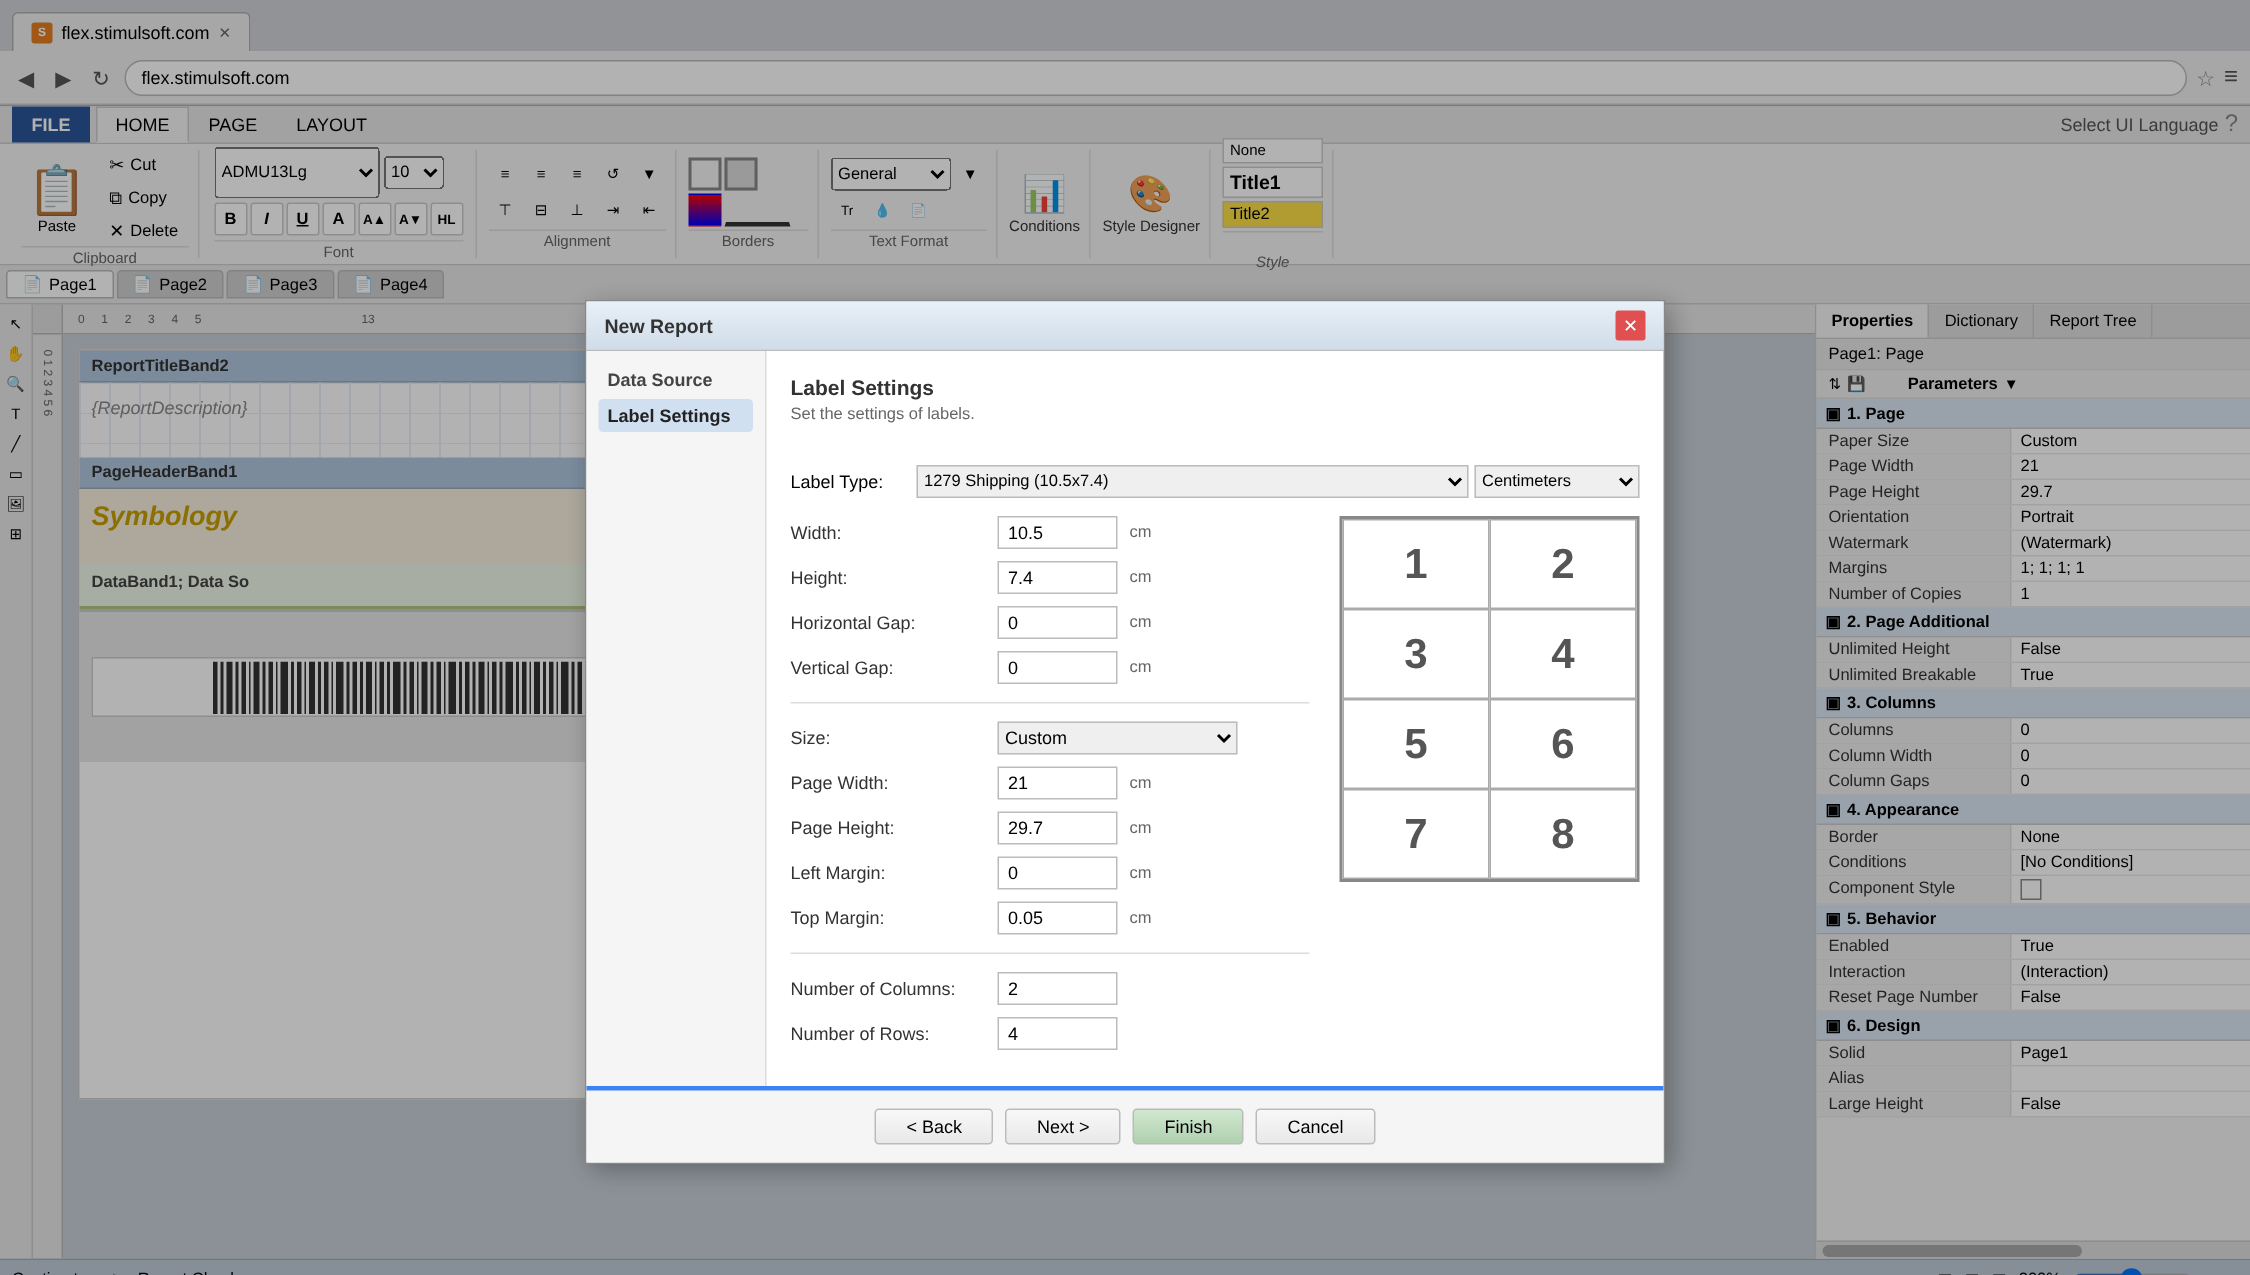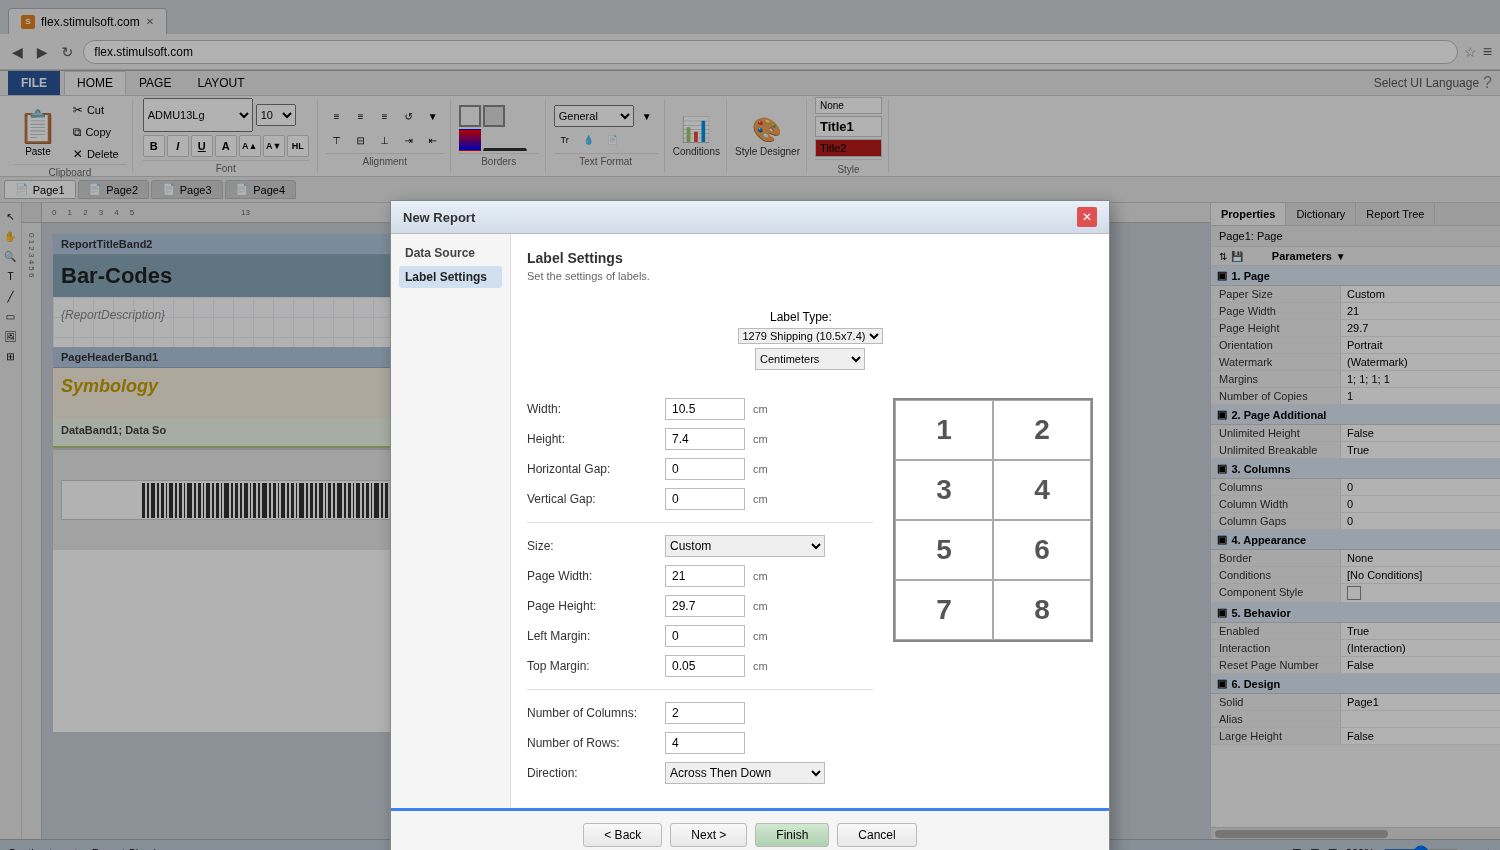--- a/index.html
+++ b/index.html
@@ -86,21 +86,21 @@
     .form-unit { font-size: 11px; color: #666; width: 20px; }
     .form-select { height: 22px; border: 1px solid #bbb; font-size: 12px; width: 160px; }
     .form-select-wide { height: 22px; border: 1px solid #bbb; font-size: 12px; width: 160px; }
     .modal-divider { border: none; border-top: 1px solid #ddd; margin: 12px 0; }
     .label-grid { display: grid; grid-template-columns: 1fr 1fr; border: 2px solid #888; }
     .label-cell { border: 1px solid #aaa; display: flex; align-items: center; justify-content: center; font-size: 28px; font-weight: bold; color: #555; height: 60px; }
     .modal-footer { display: flex; align-items: center; justify-content: center; gap: 8px; padding: 12px; border-top: 3px solid #3b82f6; background: #f5f5f5; }
     .modal-btn { padding: 4px 20px; font-size: 12px; border: 1px solid #bbb; background: linear-gradient(to bottom, #f8f8f8, #e8e8e8); cursor: pointer; border-radius: 3px; }
     .modal-btn.primary { background: linear-gradient(to bottom, #d0e8d0, #b0d0b0); }
 
-    .label-type-row { display: flex; gap: 4px; align-items: center; margin-bottom: 28px; flex-direction: column; }
+    .label-type-row { display: flex; gap: 4px; align-items: center; margin-bottom: 12px; }
     .label-type-select { flex: 1; height: 22px; font-size: 11px; border: 1px solid #bbb; }
     .label-type-unit { width: 110px; height: 22px; font-size: 11px; border: 1px solid #bbb; }
 
     .bottom-bar { background: #c0ccd8; display: flex; align-items: center; padding: 0 8px; height: 26px; border-top: 1px solid #aaa; font-size: 11px; gap: 8px; }
     .bottom-bar-right { margin-left: auto; display: flex; align-items: center; gap: 8px; }
   </style>
 </head>
 <body>
 
 <div class="browser-chrome">
@@ -221,22 +221,22 @@
     </div>
 
     <div style="display:flex;flex-direction:column;border-right:1px solid #ddd;padding:0 6px;justify-content:center;align-items:center;gap:2px;">
       <div style="font-size:24px;cursor:pointer;">🎨</div>
       <div style="font-size:10px;color:#333;text-align:center;">Style Designer</div>
     </div>
 
     <div style="display:flex;flex-direction:column;border-right:1px solid #ddd;padding:0 6px;justify-content:center;gap:2px;min-width:80px;">
       <div style="border:1px solid #ccc;background:white;padding:2px 4px;font-size:10px;">None</div>
       <div style="border:1px solid #ccc;background:white;padding:2px 4px;font-size:13px;font-weight:bold;">Title1</div>
-      <div style="border:1px solid #ccc;background:#b91c1c;padding:2px 4px;font-size:11px;">Title2</div>
-      <div style="font-size:10px;color:#666;border-top:1px solid #ddd;padding-top:4px;text-align:center;">Style</div>
+      <div style="border:1px solid #ccc;background:#fde047;padding:2px 4px;font-size:11px;">Title2</div>
+      <div style="font-size:10px;color:#666;border-top:1px solid #ddd;padding-top:15px;text-align:center;font-style:italic;">Style</div>
     </div>
   </div>
 </div>
 
 <div class="page-tabs">
   <div class="page-tab active">
     <span>📄</span>
     <span>Page1</span>
   </div>
   <div class="page-tab">
@@ -270,23 +270,20 @@
     <div class="ruler-corner"></div>
     <div class="ruler-h">
       <span style="font-size:8px;">0&nbsp;&nbsp;&nbsp;&nbsp;&nbsp;1&nbsp;&nbsp;&nbsp;&nbsp;&nbsp;2&nbsp;&nbsp;&nbsp;&nbsp;&nbsp;3&nbsp;&nbsp;&nbsp;&nbsp;&nbsp;4&nbsp;&nbsp;&nbsp;&nbsp;&nbsp;5&nbsp;&nbsp;&nbsp;&nbsp;&nbsp;&nbsp;&nbsp;&nbsp;&nbsp;&nbsp;&nbsp;&nbsp;&nbsp;&nbsp;&nbsp;&nbsp;&nbsp;&nbsp;&nbsp;&nbsp;&nbsp;&nbsp;&nbsp;&nbsp;&nbsp;&nbsp;&nbsp;&nbsp;&nbsp;&nbsp;&nbsp;&nbsp;&nbsp;&nbsp;&nbsp;&nbsp;&nbsp;&nbsp;&nbsp;&nbsp;&nbsp;&nbsp;&nbsp;&nbsp;&nbsp;&nbsp;&nbsp;&nbsp;13</span>
     </div>
     <div class="ruler-v">
       <span style="writing-mode:vertical-rl;font-size:8px;">0 1 2 3 4 5 6</span>
     </div>
     <div class="page-canvas">
       <div class="design-page">
         <div class="band-title">ReportTitleBand2</div>
-        <div class="band-report-title">
-          <span class="band-report-title-text">Bar-Codes</span>
-        </div>
         <div class="band-content" style="min-height:50px;">
           <span class="desc-placeholder">{ReportDescription}</span>
         </div>
         <div class="band-title">PageHeaderBand1</div>
         <div class="band-content" style="min-height:50px;background:#f8f0e0;">
           <span class="symbology-text">Symbology</span>
         </div>
         <div class="data-band">DataBand1; Data So</div>
 
         <div style="background:#e8e8e8;padding:30px 8px;text-align:center;border-top:2px solid #ccc;">
@@ -593,26 +590,20 @@
             </div>
             <hr class="modal-divider">
             <div class="form-row">
               <span class="form-label">Number of Columns:</span>
               <input class="form-input" type="text" value="2" style="">
             </div>
             <div class="form-row">
               <span class="form-label">Number of Rows:</span>
               <input class="form-input" type="text" value="4" style="">
             </div>
-            <div class="form-row">
-              <span class="form-label">Direction:</span>
-              <select class="form-select-wide">
-                <option>Across Then Down</option>
-              </select>
-            </div>
           </div>
 
           <div class="modal-form-right">
             <div class="label-grid">
               <div class="label-cell">1</div>
               <div class="label-cell">2</div>
               <div class="label-cell">3</div>
               <div class="label-cell">4</div>
               <div class="label-cell">5</div>
               <div class="label-cell">6</div>

